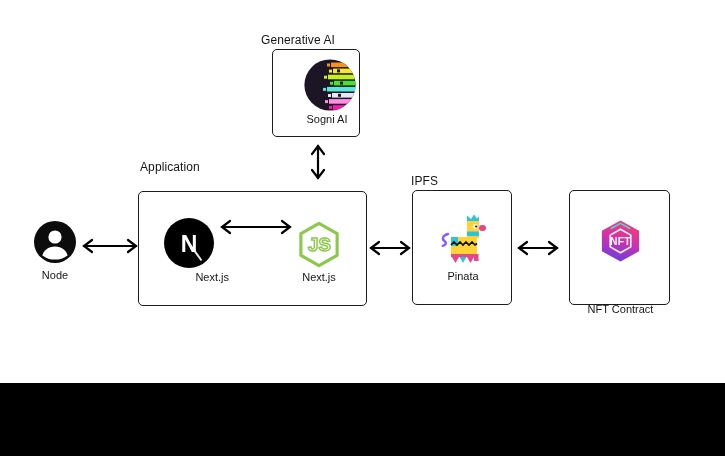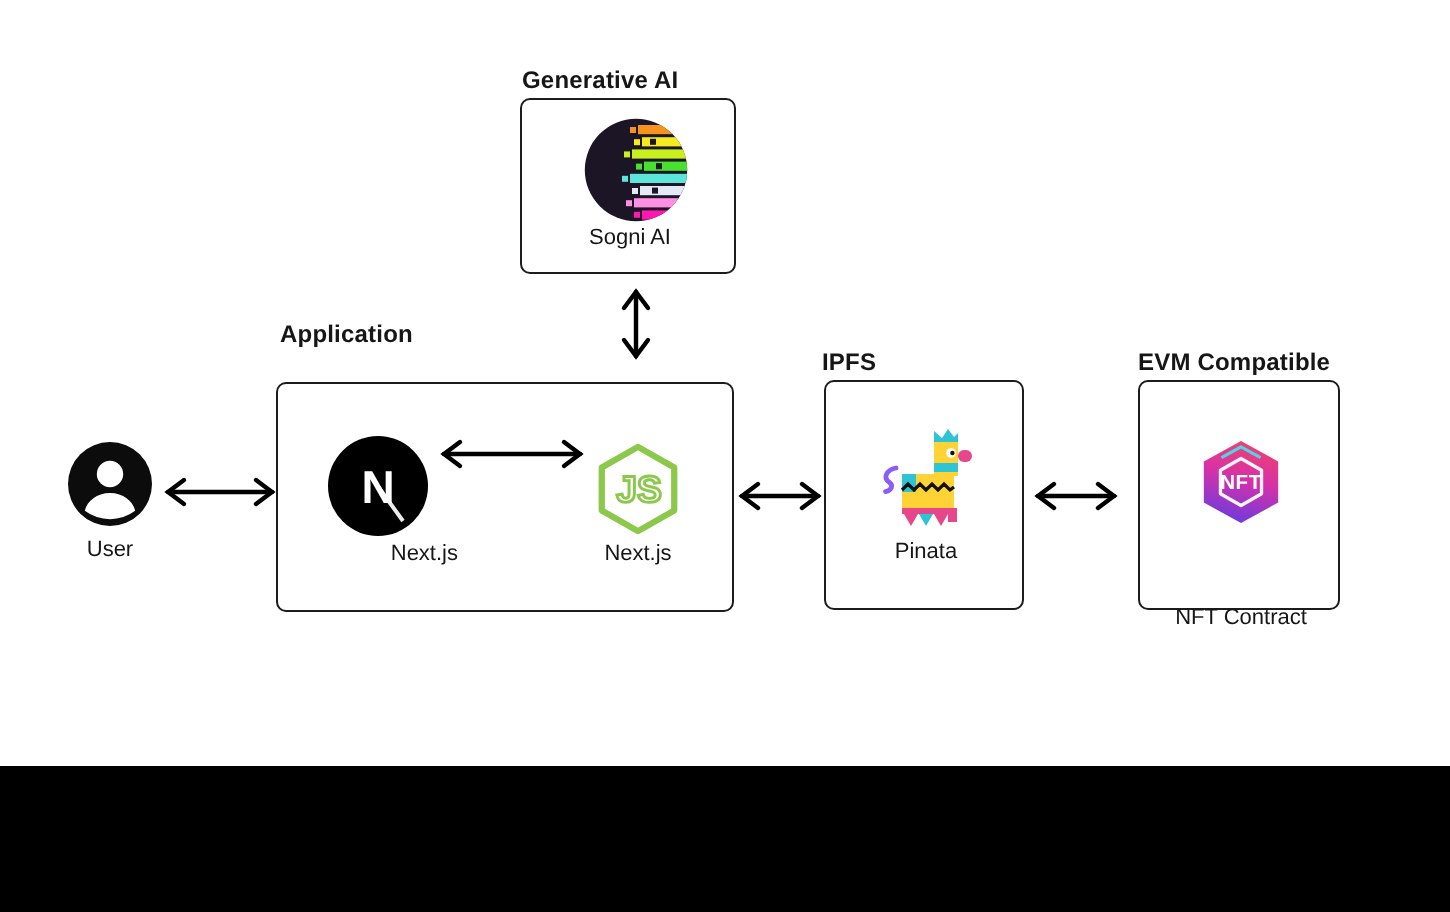--- a/index.html
+++ b/index.html
@@ -2,21 +2,21 @@
 <html><head>
 <meta charset="utf-8">
 <title>Architecture Diagram</title>
 <style>
   html,body{margin:0;padding:0;background:#fff;}
   .canvas{
     position:relative;width:725px;height:456px;background:#ffffff;
     font-family:"Liberation Sans",sans-serif;overflow:hidden;color:#161616;
   }
   .group-label{
-    position:absolute;font-size:12px;font-weight:700;color:#161616;
+    position:absolute;font-size:12px;font-weight:400;color:#161616;
     letter-spacing:.1px;white-space:nowrap;line-height:14px;
   }
   .box{
     position:absolute;background:#fff;border:1.2px solid #1c1c1c;border-radius:5px;
     box-sizing:border-box;
   }
   .icon{position:absolute;display:block;}
   .caption{
     position:absolute;font-size:11px;font-weight:400;color:#161616;
     text-align:center;white-space:nowrap;line-height:13px;
@@ -27,24 +27,24 @@
 </head>
 <body>
 
 <div class="canvas">
 
   <svg class="icon" style="left:34px;top:221px;" width="42" height="42" viewBox="0 0 42 42">
     <circle cx="21" cy="21" r="21" fill="#0c0c0c"></circle>
     <circle cx="21" cy="16" r="6.6" fill="#ffffff"></circle>
     <path d="M21,25.5 c-6.8,0 -11.6,4.3 -12.6,8.9 a21,21 0 0 0 25.2,0 c-1,-4.6 -5.8,-8.9 -12.6,-8.9 Z" fill="#ffffff"></path>
   </svg>
-  <div class="caption" style="left:25px;top:269px;width:60px;">User</div>
+  <div class="caption" style="left:25px;top:269px;width:60px;">Node</div>
 
   <div class="group-label" style="left:261px;top:33px;">Generative AI</div>
-  <div class="box" style="left:260px;top:49px;width:108px;height:88px;padding-left:32px;">
+  <div class="box" style="left:272px;top:49px;width:88px;height:88px;padding-left:32px;">
     <svg class="icon" style="left:31px;top:9px;" width="52" height="52" viewBox="0 0 52 52">
       <defs>
           <clipPath id="sogniClip">
             <circle cx="26" cy="26" r="25.6"></circle>
           </clipPath>
         </defs>
       <circle cx="26" cy="26" r="25.6" fill="#1B1526"></circle>
       <g clip-path="url(#sogniClip)">
         <rect x="27" y="3.5" width="25" height="4.6" fill="#F6921E"></rect>
         <rect x="29" y="9.6" width="23" height="4.6" fill="#F4EA1F"></rect>
@@ -108,21 +108,20 @@
 
       <rect x="13" y="42" width="26" height="3" fill="#E8468B"></rect>
       <polygon points="14,45 17.5,51 21,45" fill="#E8468B"></polygon>
       <polygon points="21.5,45 25,51 28.5,45" fill="#2EC4D6"></polygon>
       <polygon points="29,45 32.5,51 36,45" fill="#E8468B"></polygon>
       <rect x="36" y="42" width="4.5" height="7" fill="#E8468B"></rect>
     </svg>
     <div class="caption" style="left:0;top:79px;width:100px;text-align:center;">Pinata</div>
   </div>
 
-  <div class="group-label" style="left:569px;top:174px;">EVM Compatible</div>
   <div class="box" style="left:569px;top:190px;width:101px;height:115px;">
     <svg class="icon" style="left:28px;top:28px;" width="45" height="44" viewBox="0 0 46 44">
       <defs>
         <linearGradient id="nftg" x1="0.62" y1="0" x2="0.38" y2="1">
           <stop offset="0" stop-color="#F0416E"></stop>
           <stop offset="0.45" stop-color="#D631A8"></stop>
           <stop offset="1" stop-color="#6B3BE0"></stop>
         </linearGradient>
       </defs>
       <polygon points="23,1 42,11.5 42,32.5 23,43 4,32.5 4,11.5" fill="url(#nftg)"></polygon>

